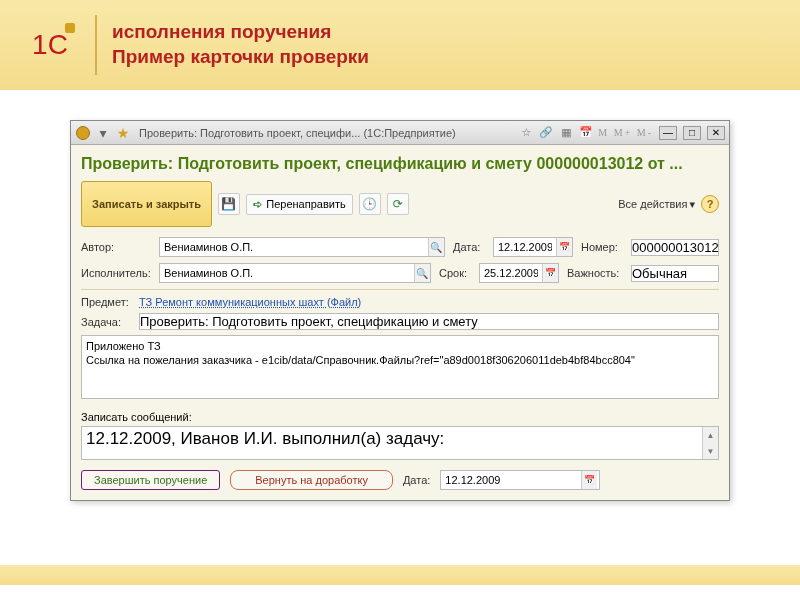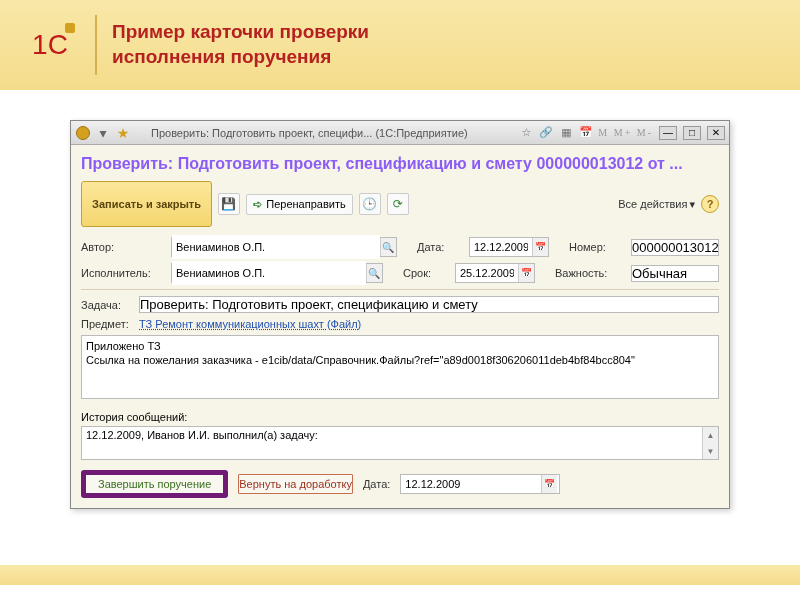--- a/index.html
+++ b/index.html
@@ -12,87 +12,87 @@
   .vdiv { width: 2px; height: 60px; background: #d4b050; margin: 0 15px; }
   .slide-title { color: #b52020; font-size: 19px; font-weight: bold; line-height: 1.3; }
 
   .app-window { margin: 30px 70px 0 70px; border: 1px solid #888; background: #eee; box-shadow: 2px 2px 6px rgba(0,0,0,0.2); }
   
   .titlebar { height: 24px; background: linear-gradient(#f0f0f0, #d8d8d8); display: flex; align-items: center; padding: 0 4px; font-size: 11px; gap: 4px; border-bottom: 1px solid #aaa; }
   .tb-btn { width: 16px; height: 16px; display: flex; align-items: center; justify-content: center; cursor: pointer; }
   .tb-circle { width: 14px; height: 14px; border-radius: 50%; background: #d4a020; border: 1px solid #a07010; }
   .tb-arrow { color: #666; font-size: 14px; }
   .tb-star { color: #d4a020; font-size: 14px; }
-  .tb-title { color: #555; margin-left: 16px; flex: none; }
+  .tb-title { color: #555; margin-left: 4px; flex: none; }
   .tb-spacer { flex: 1; }
   .tb-icon { width: 16px; height: 16px; font-size: 11px; display: flex; align-items: center; justify-content: center; color: #777; }
   .tb-mbtns { color: #999; font-size: 10px; letter-spacing: 2px; font-family: Liberation Serif, serif; }
   .win-btn { width: 18px; height: 14px; background: #ddd; border: 1px solid #999; display: flex; align-items: center; justify-content: center; font-size: 10px; cursor: pointer; margin-left: 2px; }
 
   .app-body { background: #f7f4e8; padding: 6px 10px 10px 10px; }
-  .page-title { color: #8b5cf6; font-size: 16px; font-weight: bold; padding: 4px 0 8px 0; }
+  .page-title { color: #4d7c0f; font-size: 16px; font-weight: bold; padding: 4px 0 8px 0; }
   
   .toolbar { display: flex; align-items: center; gap: 6px; margin-bottom: 10px; }
   .btn-yellow { background: linear-gradient(#fce79a, #f5d770); border: 1px solid #c4a030; padding: 16px 10px; font-size: 11px; font-weight: bold; color: #5a4410; border-radius: 3px; cursor: pointer; }
   .tb-sm { width: 22px; height: 22px; border: 1px solid #ccc; background: #fafafa; display: flex; align-items: center; justify-content: center; font-size: 12px; cursor: pointer; border-radius: 2px; }
   .tb-forward { display: flex; align-items: center; gap: 4px; padding: 3px 6px; border: 1px solid #ccc; background: #fafafa; font-size: 11px; cursor: pointer; border-radius: 2px; }
   .tb-forward .arrow { color: #3a8a3a; font-weight: bold; }
   .toolbar-spacer { flex: 1; }
   .all-actions { font-size: 11px; color: #333; cursor: pointer; display: flex; align-items: center; gap: 2px; }
   .help-btn { width: 18px; height: 18px; border-radius: 50%; border: 1px solid #c4a030; background: #fce79a; color: #8a6010; font-size: 11px; font-weight: bold; display: flex; align-items: center; justify-content: center; cursor: pointer; }
 
-  .form-row { display: flex; align-items: center; gap: 20px; margin-bottom: 6px; font-size: 11px; justify-content: center; }
+  .form-row { display: flex; align-items: center; gap: 8px; margin-bottom: 6px; font-size: 11px; justify-content: center; }
   .lbl { color: #333; }
   .lbl-author { width: 70px; }
   .lbl-exec { width: 70px; }
   .lbl-date { width: 32px; }
   .lbl-srok { width: 32px; }
   .lbl-num { width: 42px; }
   .lbl-imp { width: 56px; }
   .input { border: 1px solid #bbb; background: #fff; padding: 2px 0; font-size: 13px; height: 17px; }
   .input-lookup { display: flex; align-items: center; border: 1px solid #bbb; background: #fff; height: 20px; }
-  .input-lookup input { border: none; flex: 1; padding: 0 4px; font-size: 11px; height: 24px; outline: none; }
+  .input-lookup input { border: none; flex: 1; padding: 0 4px; font-size: 11px; height: 16px; outline: none; }
   .lookup-btn { width: 16px; height: 18px; background: #f0f0f0; border-left: 1px solid #ccc; display: flex; align-items: center; justify-content: center; font-size: 10px; color: #666; cursor: pointer; }
   .input-date { display: flex; align-items: center; border: 1px solid #bbb; background: #fff; height: 20px; }
   .input-date input { border: none; width: 62px; padding: 0 4px; font-size: 11px; height: 18px; outline: none; }
   .date-btn { width: 16px; height: 18px; background: #f0f0f0; border-left: 1px solid #ccc; display: flex; align-items: center; justify-content: center; font-size: 9px; cursor: pointer; }
 
   .sep { height: 1px; background: #d8d0b0; margin: 6px 0; }
 
   .task-row { display: flex; align-items: center; gap: 6px; font-size: 11px; margin-bottom: 5px; }
   .task-row .lbl { width: 52px; }
   .task-row .input { flex: 1; }
   .subject-link { color: #2050b0; text-decoration: underline dotted; font-size: 11px; cursor: pointer; }
 
   .textarea { width: 100%; border: 1px solid #bbb; background: #fff; font-size: 11px; padding: 3px 4px; height: 64px; resize: none; font-family: Arial; line-height: 1.3; }
 
   .hist-label { font-size: 11px; margin: 8px 0 3px 0; }
   .hist-box { display: flex; border: 1px solid #bbb; background: #fff; height: 34px; }
-  .hist-content { flex: 1; padding: 2px 4px; font-size: 11px; }
+  .hist-content { flex: 1; padding: 2px 4px; font-size: 17px; }
   .hist-scroll { width: 16px; background: #f0f0f0; border-left: 1px solid #ccc; display: flex; flex-direction: column; }
   .hist-scroll div { flex: 1; display: flex; align-items: center; justify-content: center; font-size: 8px; color: #777; cursor: pointer; }
 
   .footer-row { display: flex; align-items: center; gap: 10px; margin-top: 10px; font-size: 11px; }
-  .btn-green { background: #f8f8f0; border: 5px solid #701a75; color: #3a7020; padding: 3px 12px; font-size: 11px; border-radius: 3px; cursor: pointer; }
-  .btn-red { background: #f8f8f0; border: 1px solid #c47050; color: #a03020; padding: 3px 0; font-size: 11px; border-radius: 1px; cursor: pointer; }
+  .btn-green { background: #f8f8f0; border: 1px solid #701a75; color: #3a7020; padding: 3px 12px; font-size: 11px; border-radius: 3px; cursor: pointer; }
+  .btn-red { background: #f8f8f0; border: 1px solid #c47050; color: #a03020; padding: 3px 24px; font-size: 11px; border-radius: 8px; cursor: pointer; }
 
   .slide-footer { position: absolute; bottom: 15px; left: 0; right: 0; height: 20px; background: linear-gradient(#f8e8a8, #f5dc8c); }
 </style>
 </head>
 <body>
 
 <div class="slide-header">
   <div class="logo">
     <span class="logo-text">1С</span>
     <span class="logo-badge"></span>
   </div>
   <div class="vdiv"></div>
   <div class="slide-title">
+    <div>исполнения поручения</div>
     <div>Пример карточки проверки</div>
-    <div>исполнения поручения</div>
   </div>
 </div>
 
 <div class="app-window">
 
   <div class="titlebar">
     <span class="tb-btn">
         <span class="tb-circle"></span>
       </span>
     <span class="tb-btn tb-arrow">▾</span>
@@ -155,33 +155,33 @@
         <input value="25.12.2009" style="">
         <span class="date-btn">📅</span>
       </div>
       <span class="lbl lbl-imp">Важность:</span>
       <input class="input" style="width: 88px;" value="Обычная">
     </div>
 
     <div class="sep"></div>
 
     <div class="task-row">
+      <span class="lbl">Предмет:</span>
+      <a class="subject-link">ТЗ Ремонт коммуникационных шахт (Файл)</a>
+    </div>
+
+    <div class="task-row">
       <span class="lbl">Задача:</span>
       <input class="input" value="Проверить: Подготовить проект, спецификацию и смету" style="">
     </div>
 
-    <div class="task-row">
-      <span class="lbl">Предмет:</span>
-      <a class="subject-link">ТЗ Ремонт коммуникационных шахт (Файл)</a>
-    </div>
-
     <textarea class="textarea" style="">Приложено ТЗ
 Ссылка на пожелания заказчика - e1cib/data/Справочник.Файлы?ref="a89d0018f306206011deb4bf84bcc804"</textarea>
 
-    <div class="hist-label">История сообщений:</div>
+    <div class="hist-label">Записать сообщений:</div>
     <div class="hist-box">
       <div class="hist-content">12.12.2009, Иванов И.И. выполнил(а) задачу:</div>
       <div class="hist-scroll">
         <div>▲</div>
         <div>▼</div>
       </div>
     </div>
 
     <div class="footer-row">
       <button class="btn-green">Завершить поручение</button>

